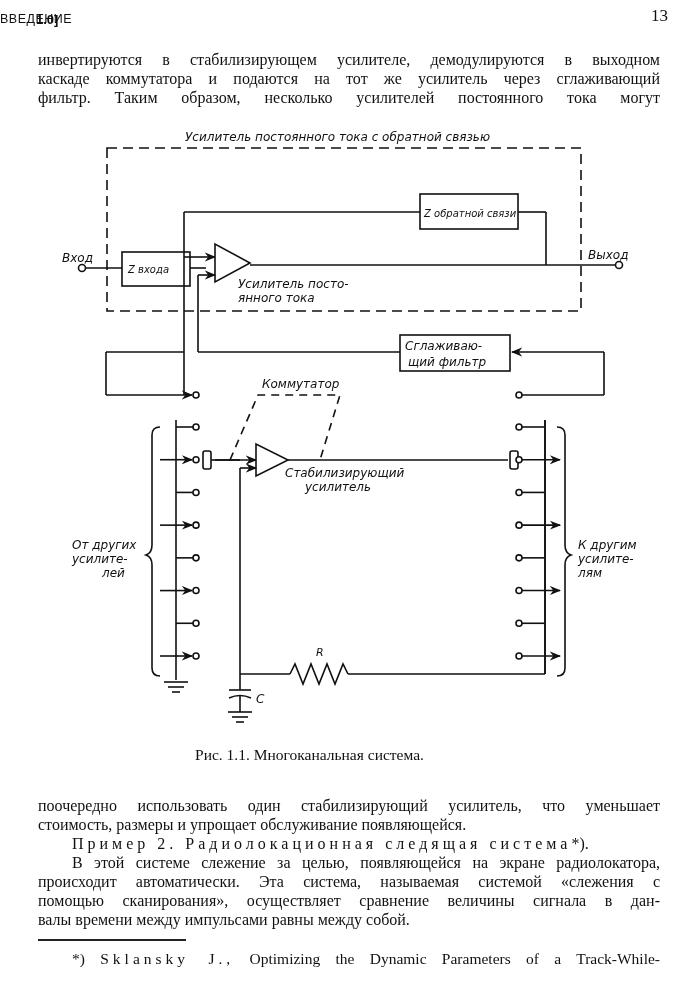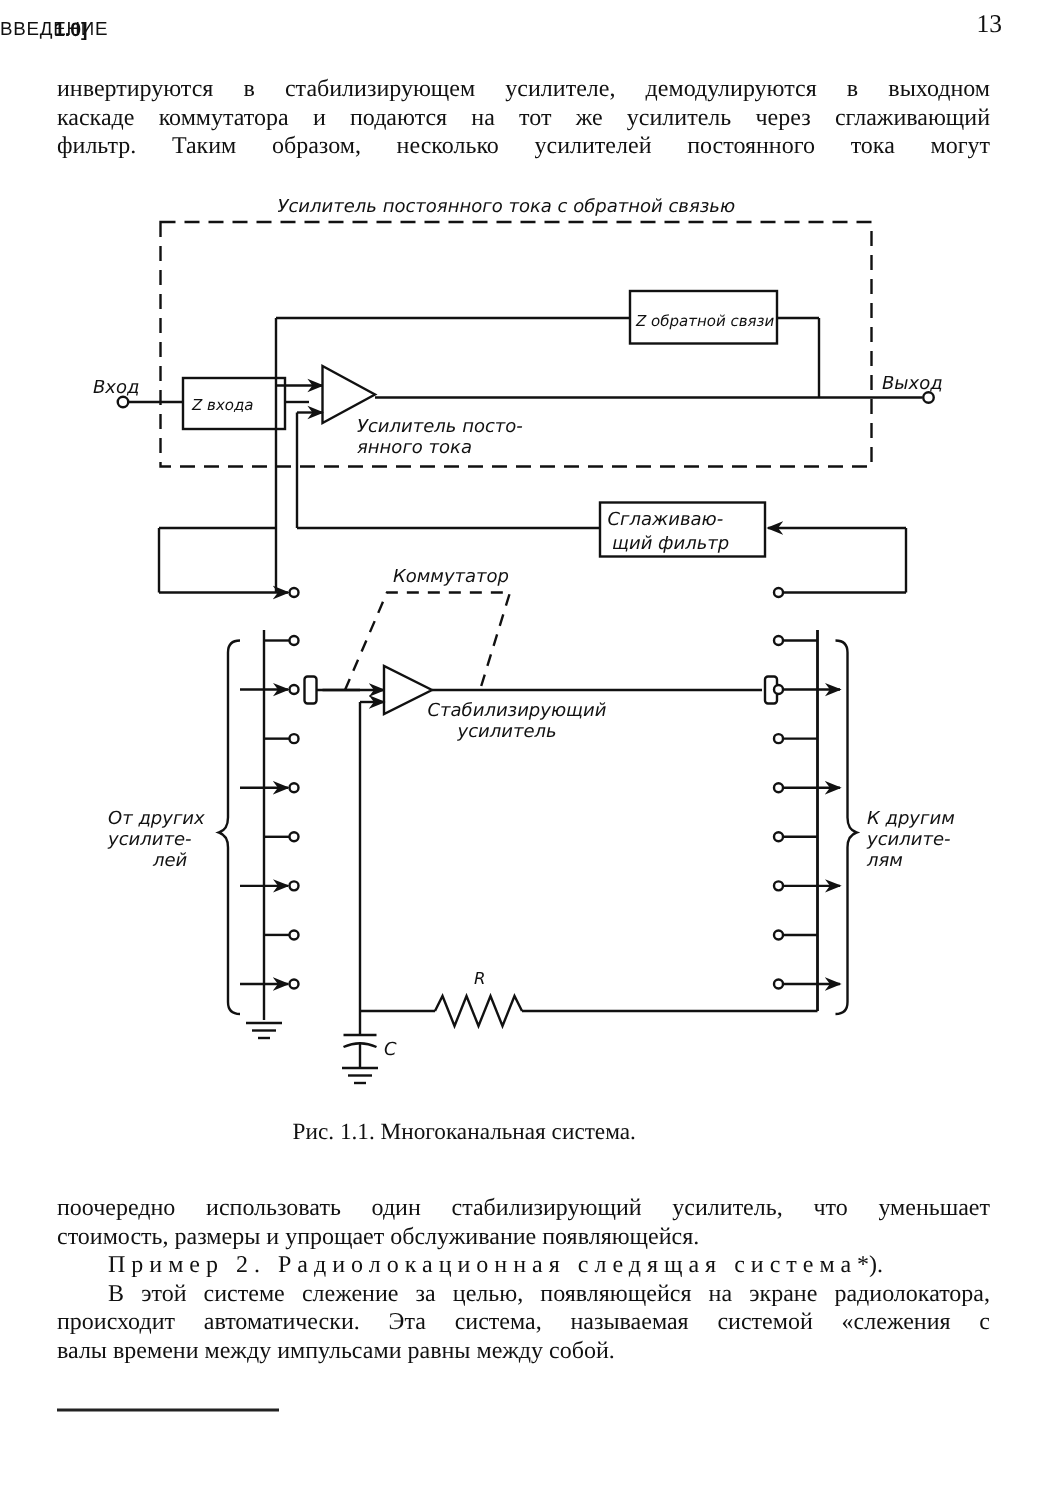--- a/index.html
+++ b/index.html
@@ -175,18 +175,20 @@
 </svg>
 
 <div id="caption">Рис. 1.1. Многоканальная система.</div>
 
 <div class="para" id="p2">
   <span class="ln">поочередно использовать один стабилизирующий усилитель, что уменьшает</span>
   <span class="ln last">стоимость, размеры и упрощает обслуживание появляющейся.</span>
   <span class="ln ind last"><span class="spaced">Пример 2. Радиолокационная следящая система</span><span>*).</span></span>
   <span class="ln ind">В этой системе слежение за целью, появляющейся на экране радиолокатора,</span>
   <span class="ln">происходит автоматически. Эта система, называемая системой «слежения с</span>
+  <span class="ln">помощью сканирования», осуществляет сравнение величины сигнала в дан-</span>
   <span class="ln last">валы времени между импульсами равны между собой.</span>
 </div>
 
 <div id="fn-rule"></div>
 <div id="fn">
+  <span class="ln ind"><span>*)</span> <span class="spaced">Sklansky J.,</span> <span>Optimizing the Dynamic Parameters of a Track-While-</span></span>
 </div>
 
 </body></html>

